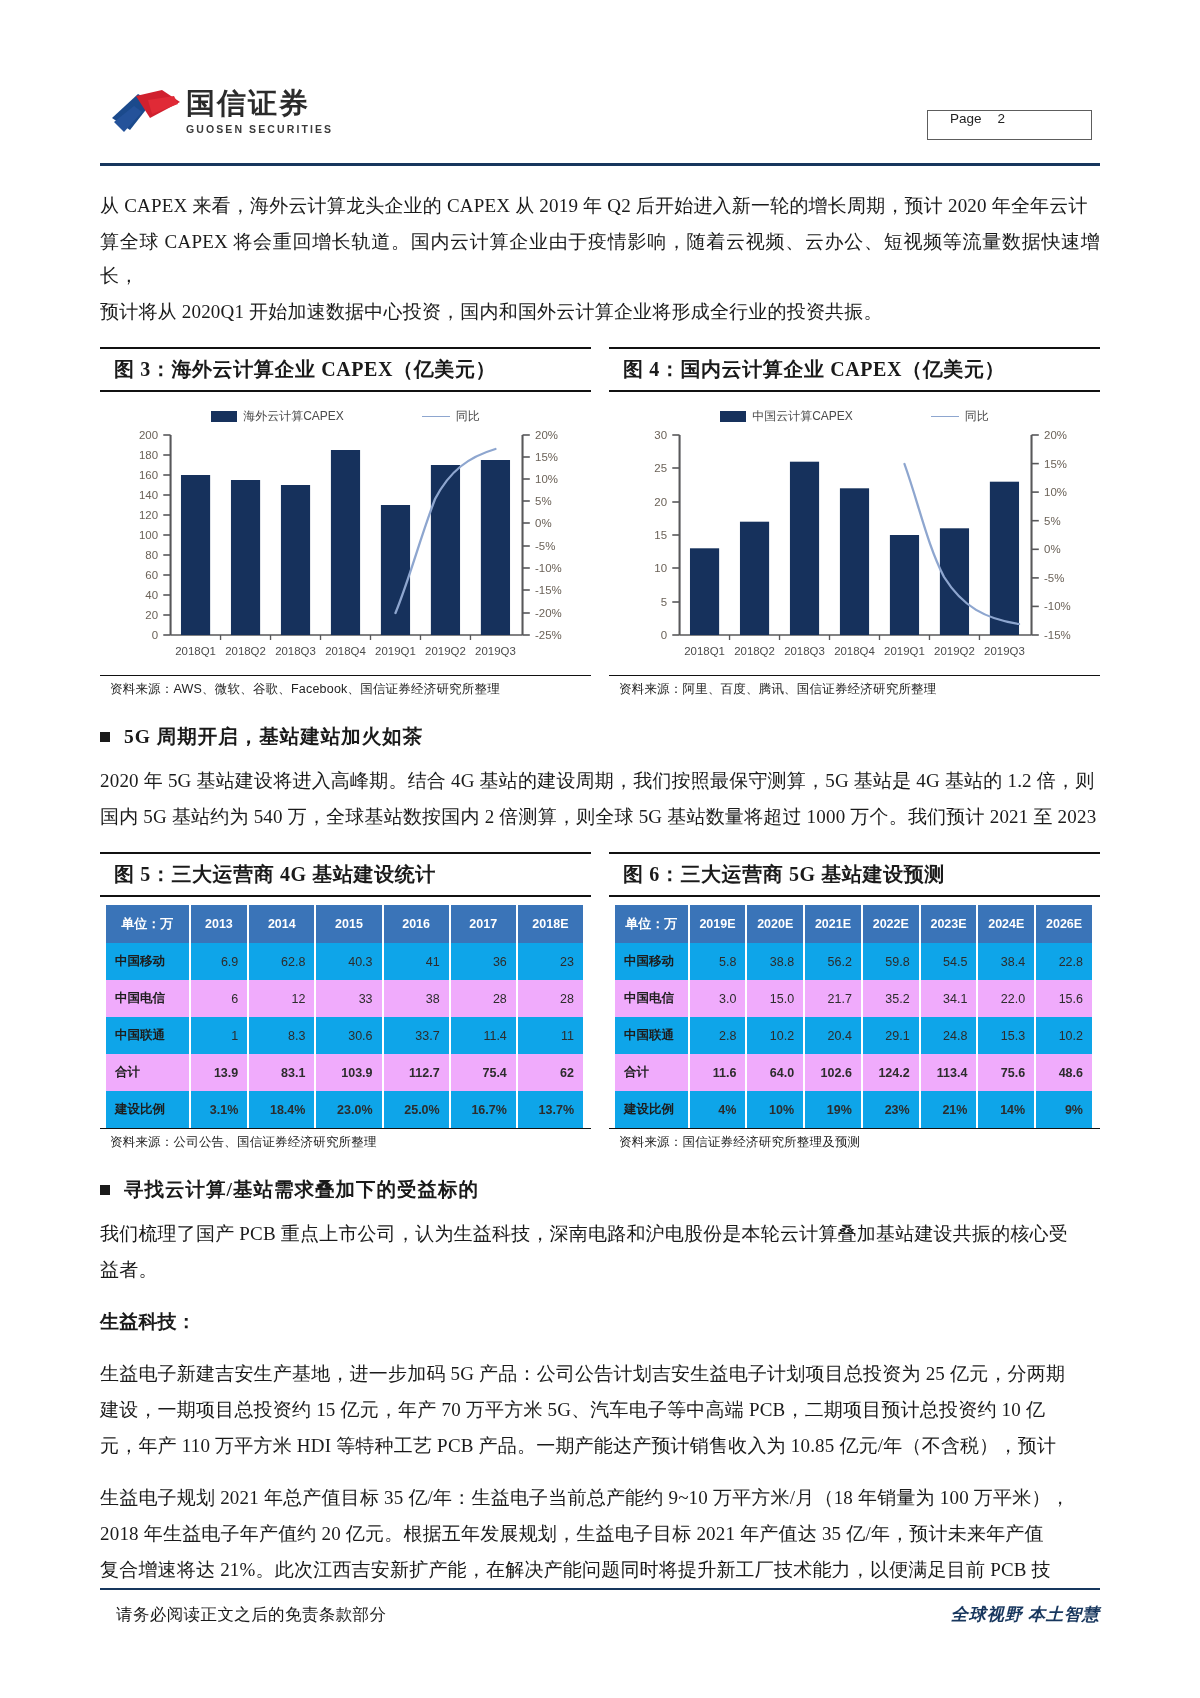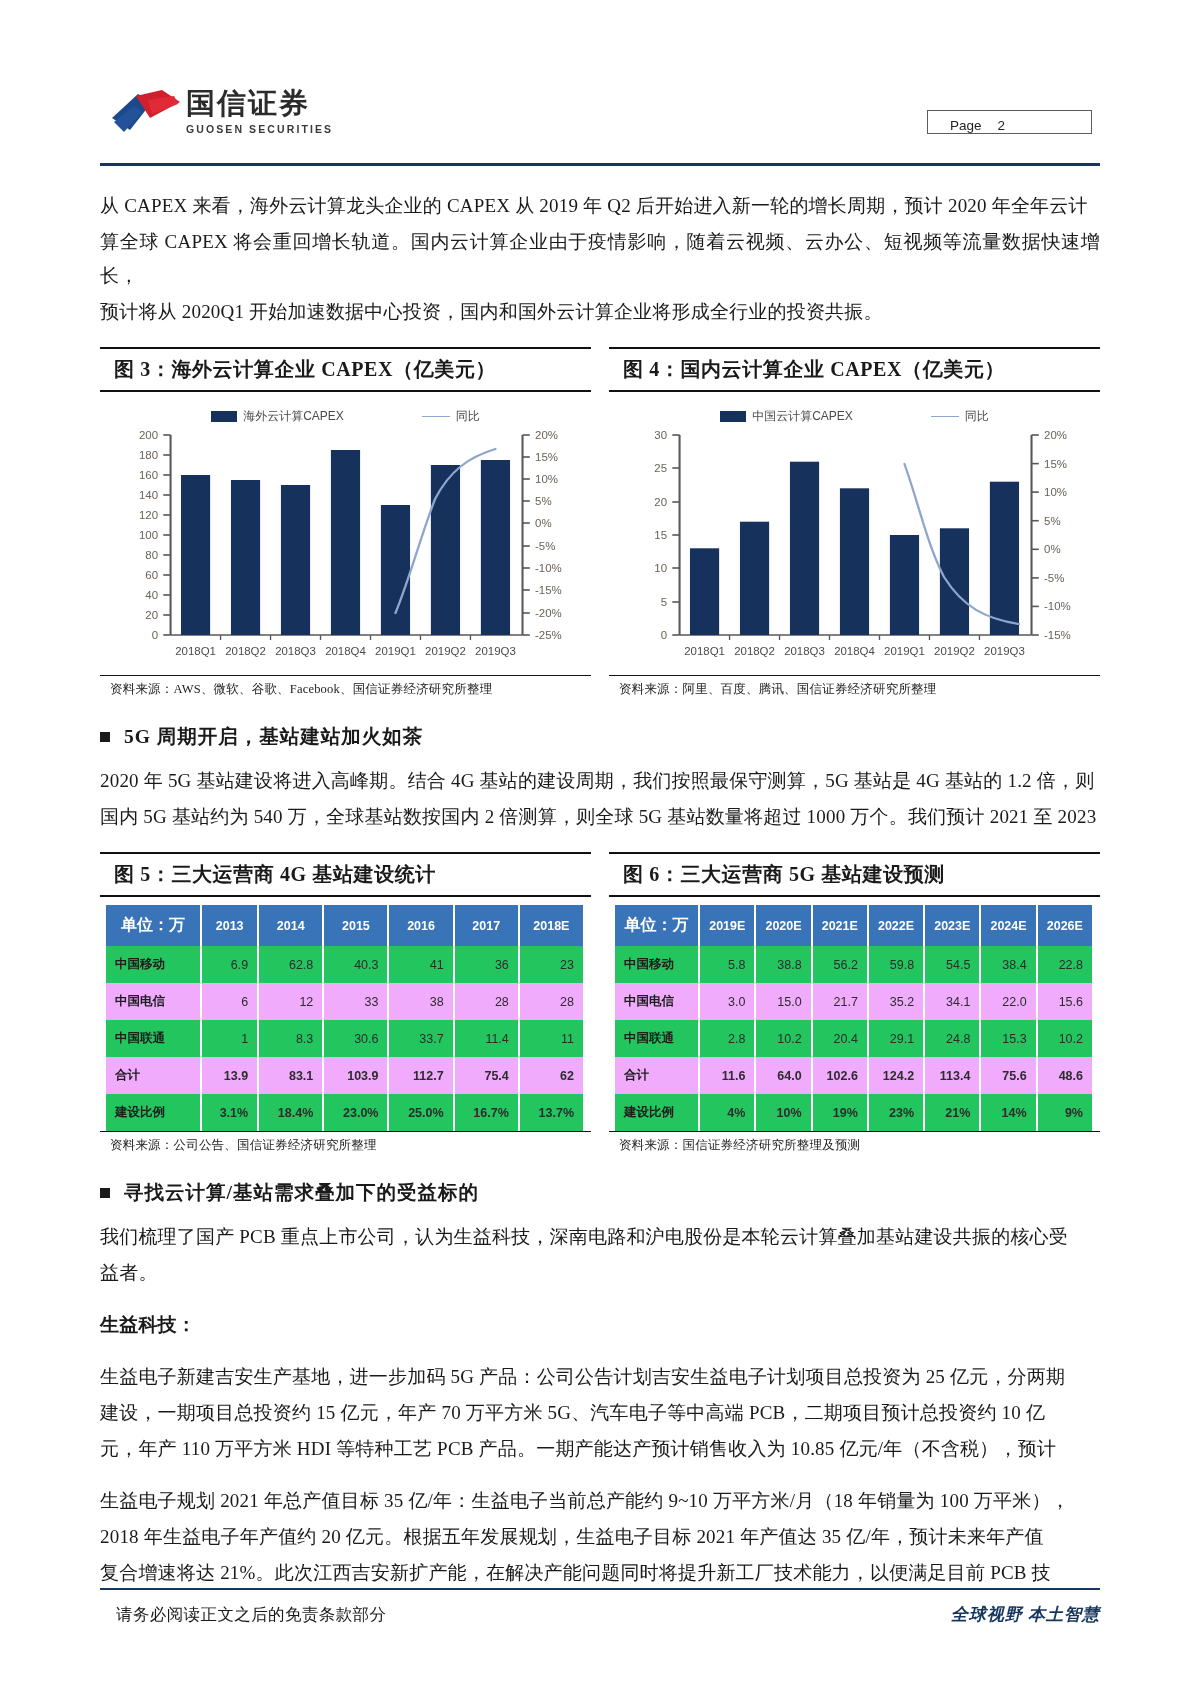--- a/index.html
+++ b/index.html
@@ -22,23 +22,23 @@
     font-weight:bold; font-size:29px; letter-spacing:2px; color:#2b2b2b;
     line-height:1;
   }
   .logo-text-en {
     font-family:"Liberation Sans", sans-serif;
     font-weight:bold; font-size:10.5px; letter-spacing:2.1px; color:#3a3a3a;
     margin-top:5px;
   }
   .page-badge {
     position:absolute; right:108px; top:110px;
-    width:165px; height:24px;
+    width:165px; height:30px;
     border:1px solid #5d5d5d; background:#fff;
-    display:flex; align-items:flex-end; padding-left:22px;
+    display:flex; align-items:flex-start; padding-left:22px;
     font-family:"Liberation Sans", sans-serif; font-size:13.5px; color:#222;
   }
   .page-badge .pg-num { margin-left:16px; }
   .head-rule { position:absolute; left:100px; right:100px; top:163px; height:3px; background:#17365d; }
 
   
   .content { position:absolute; left:100px; right:100px; top:175px; }
   p.bodytext {
     font-size:19px; line-height:34px; margin:0 0 2px 0;
     text-align:justify; letter-spacing:.2px;
@@ -57,21 +57,21 @@
   .ex-title-bar {
     border-top:2.5px solid #111; border-bottom:2.5px solid #111;
     padding:7px 12px 7px 14px;
   }
   .ex-title { font-weight:bold; font-size:20px; letter-spacing:.6px; }
   .ex-body { padding:8px 6px 0 6px; }
   .ex-source {
     border-top:1.5px solid #111;
     padding:5px 4px 3px 10px;
     font-size:12.5px; color:#222; letter-spacing:.2px;
-    font-family:Liberation Serif, serif;
+    font-family:Liberation Sans, sans-serif;
   }
 
   
   .chart-legend {
     display:flex; justify-content:center; gap:78px; align-items:center;
     margin:8px 0 2px 0; font-size:12px;
     font-family:"Liberation Sans", sans-serif; color:#4a4a4a;
   }
   .lg-item { display:flex; align-items:center; gap:6px; }
   .lg-swatch-bar { width:26px; height:11px; background:#16315c; display:inline-block; }
@@ -80,27 +80,27 @@
   .chart-svg { display:block; width:100%; height:100%; }
   .tick-lbl { font-family:"Liberation Sans", sans-serif; font-size:11px; fill:#6b6258; }
   .xtick-lbl { font-family:"Liberation Sans", sans-serif; font-size:11px; fill:#4b4b4b; }
 
   
   table.datatable { width:100%; border-collapse:collapse; font-family:"Liberation Sans", sans-serif; }
   table.datatable th {
     background:#3a74b8; color:#ffffff; font-size:12.5px; font-weight:bold;
     padding:10px 8px; text-align:center; border-right:2px solid #ffffff;
   }
-  table.datatable th:first-child { font-size:16px; background:#3a74b8; }
+  table.datatable th:first-child { font-size:13px; background:#3a74b8; }
   table.datatable td {
     font-size:12.5px; padding:10px 9px; text-align:right; color:#2c2c2c;
     border-right:2px solid #ffffff;
   }
   table.datatable td.rowlbl { text-align:left; font-weight:bold; color:#1d1d1d; font-size:12.5px; }
-  table.datatable tr.r-odd td { background:#22c55e; }
+  table.datatable tr.r-odd td { background:#0ea5e9; }
   table.datatable tr.r-even td { background:#f0abfc; }
   table.datatable tr.r-bold td { font-weight:bold; }
   .t6 th, .t6 td { padding:9px 6px; font-size:11.5px; }
 
   
   .footer-rule { position:absolute; left:100px; right:100px; bottom:108px; height:2.5px; background:#17365d; }
   .footer { position:absolute; left:116px; right:100px; bottom:72px; display:flex; justify-content:space-between; align-items:center; }
   .footer-left { font-size:16.5px; letter-spacing:.4px; }
   .footer-right { font-size:17px; font-weight:bold; color:#17365d; letter-spacing:1px; font-style:italic; }
 </style>

